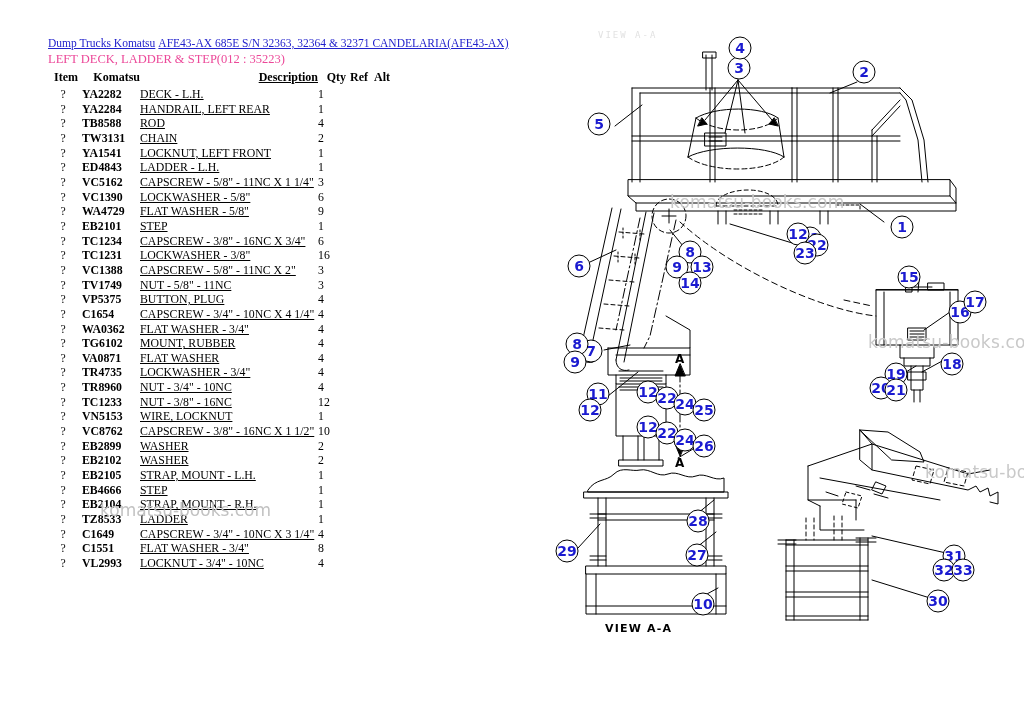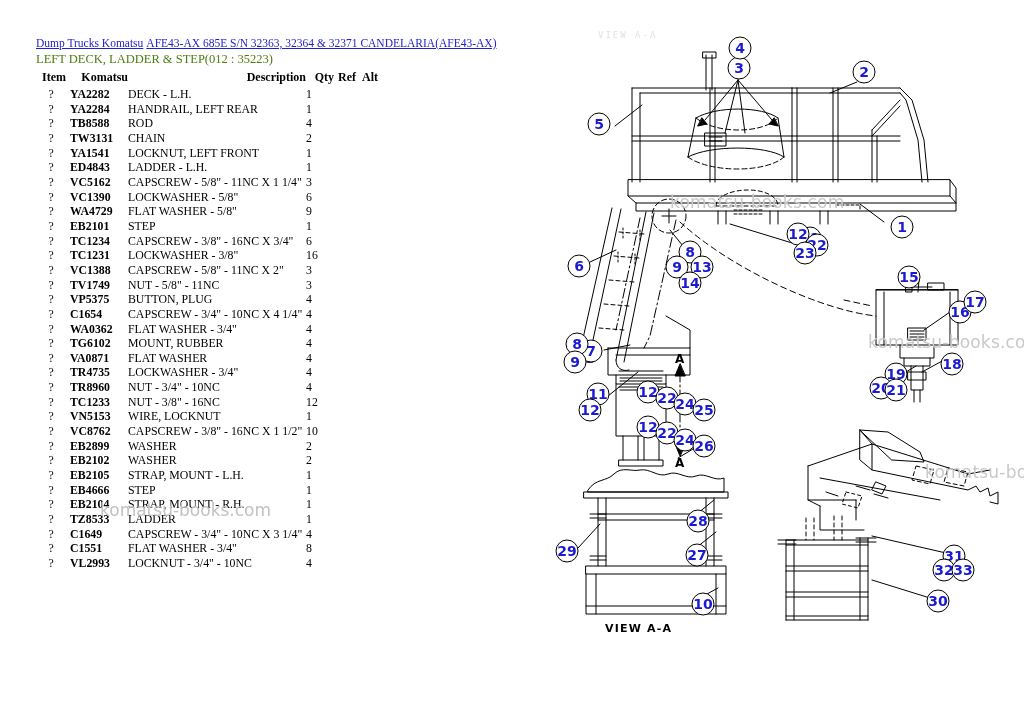--- a/index.html
+++ b/index.html
@@ -13,42 +13,42 @@
     height: 725px;
     position: relative;
     overflow: hidden;
     font-family: "Liberation Serif", "DejaVu Serif", serif;
     color: #000;
   }
 
   
   .left-pane {
     position: absolute;
-    left: 36px;
+    left: 48px;
     top: 36px;
     width: 520px;
   }
 
   .breadcrumb {
     font-size: 11.5px;
     line-height: 14px;
     white-space: nowrap;
     color: #2222cc;
   }
   .breadcrumb a {
     color: #2222cc;
     text-decoration: underline;
     cursor: pointer;
   }
   .bc-sep { display: inline-block; width: 3px; }
 
   .assembly-title {
     font-size: 12.5px;
     line-height: 16px;
-    color: #4d7c0f;
+    color: #ec4899;
     margin-top: 1px;
     white-space: nowrap;
   }
 
   table.parts {
     border-collapse: collapse;
     margin-top: 3px;
     font-size: 11.8px;
   }
   table.parts th {
@@ -59,21 +59,21 @@
     font-size: 12px;
   }
   table.parts td {
     padding: 0;
     line-height: 14.65px;
     white-space: nowrap;
     vertical-align: top;
   }
   .c-item  { width: 30px; text-align: center; padding-right: 4px !important; }
   .c-part  { width: 58px; font-weight: bold; }
-  .c-desc  { width: 178px; }
+  .c-desc  { width: 178px; text-decoration: underline; }
   .c-qty   { width: 28px; margin-left: 45px; }
   .c-ref   { width: 22px; }
   .c-alt   { width: 22px; margin-left: 12px; }
 
   th.c-item { text-align: center; padding-left: 2px; }
   th.c-desc { text-align: center; padding-left: 22px; }
 
   
   .drawing {
     position: absolute;

